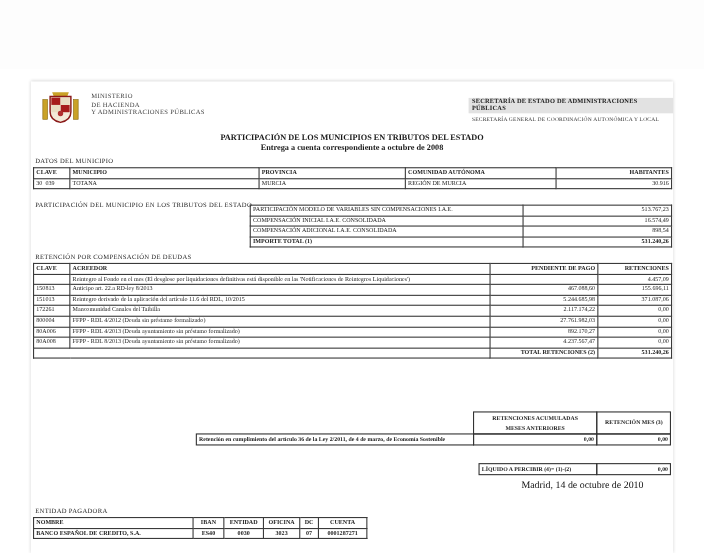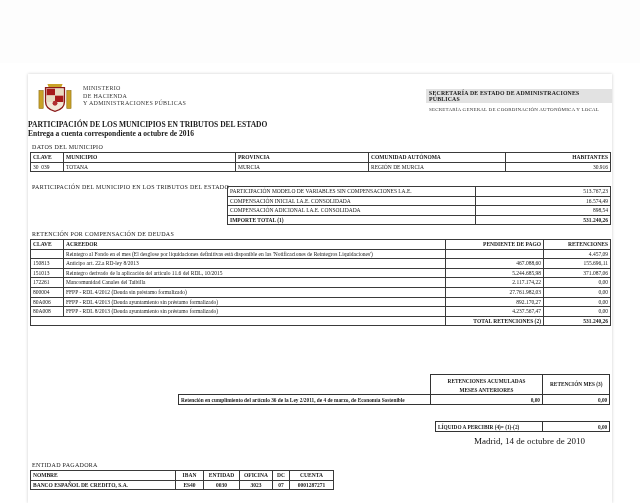--- a/index.html
+++ b/index.html
@@ -22,21 +22,21 @@
   .doc { position:absolute; left:28px; top:11px; width:584px; height:429px; background:#fff;
          box-shadow:0 0 3px rgba(0,0,0,0.20); font-family:"Liberation Serif", serif; color:#1a1a1a; }
   .abs { position:absolute; }
 
   .min-text { left:55px; top:11px; font-size:6px; line-height:7.5px; color:#3a3a3a; letter-spacing:0.3px; }
   .sec-block { left:398px; top:13px; width:186px; }
   .sec-line1 { display:inline-block; font-size:5.8px; font-weight:bold; background:#e2e2e2;
                padding:1px 3px; letter-spacing:0.2px; }
   .sec-line2 { font-size:5px; margin-top:2px; padding-left:3px; letter-spacing:0.2px; color:#333; }
 
-  .doc-title { left:0; right:0; top:46px; text-align:left; font-weight:bold;
+  .doc-title { left:0; right:0; top:46px; text-align:center; font-weight:bold;
                font-size:7.5px; line-height:9px; }
 
   .sect-label { font-size:6px; letter-spacing:0.3px; color:#222; }
 
   table { border-collapse:collapse; table-layout:fixed; position:absolute;
           font-family:"Liberation Serif", serif; }
   td, th { border:0.75px solid #3a3a3a; font-size:5.5px; padding:1px 2px;
            overflow:hidden; white-space:nowrap; line-height:1.2; text-align:left; }
   th { font-weight:bold; }
   .num { text-align:right; }
@@ -92,21 +92,21 @@
         <div>Y ADMINISTRACIONES PÚBLICAS</div>
       </div>
 
       <div class="abs sec-block">
         <span class="sec-line1">SECRETARÍA DE ESTADO DE ADMINISTRACIONES PÚBLICAS</span>
         <div class="sec-line2">SECRETARÍA GENERAL DE COORDINACIÓN AUTONÓMICA Y LOCAL</div>
       </div>
 
       <div class="abs doc-title">
         <div>PARTICIPACIÓN DE LOS MUNICIPIOS EN TRIBUTOS DEL ESTADO</div>
-        <div>Entrega a cuenta correspondiente a octubre de 2016</div>
+        <div>Entrega a cuenta correspondiente a octubre de 2008</div>
       </div>
 
       <div class="abs sect-label" style="left:4px; top:70px;">DATOS DEL MUNICIPIO</div>
       <table class="t-datos">
         <colgroup>
             <col style="width:33px">
             <col style="width:172px">
             <col style="width:133px">
             <col style="width:137px">
             <col style="width:105px">

